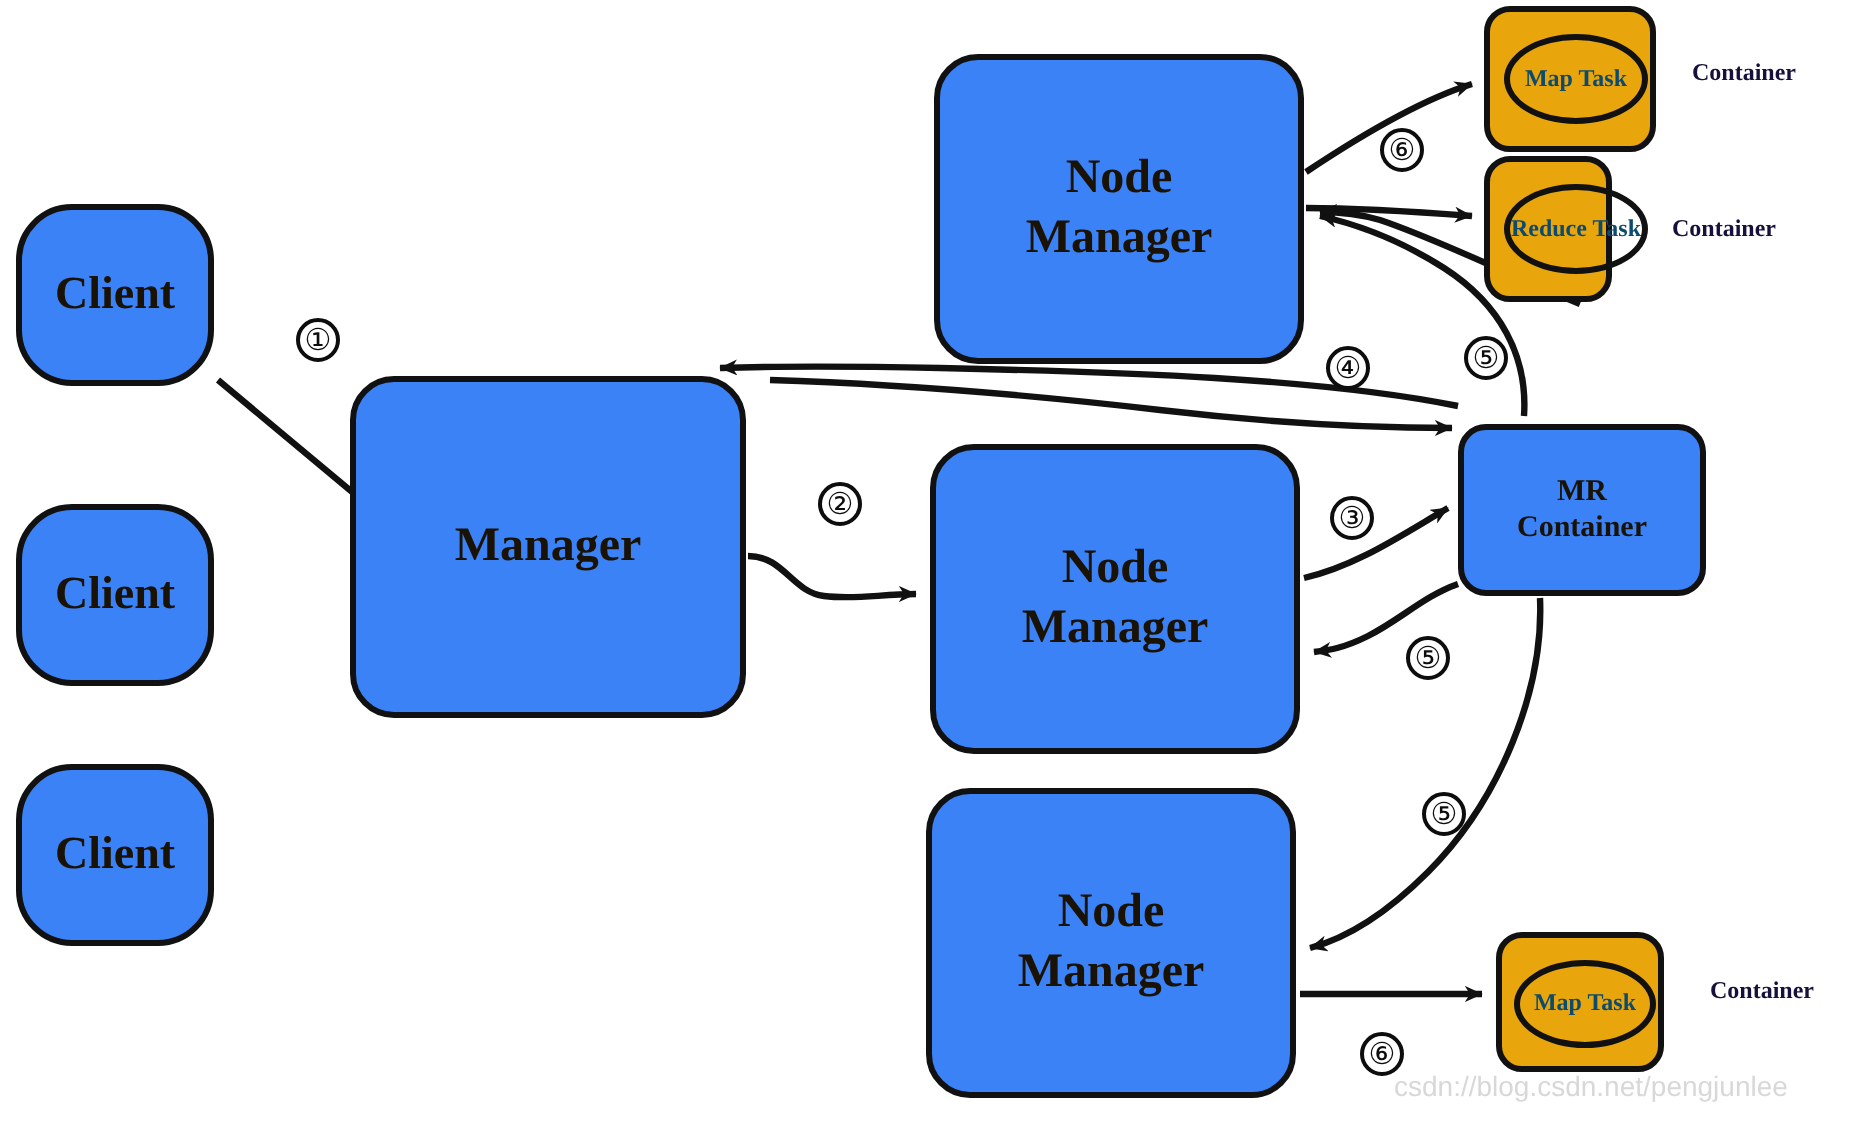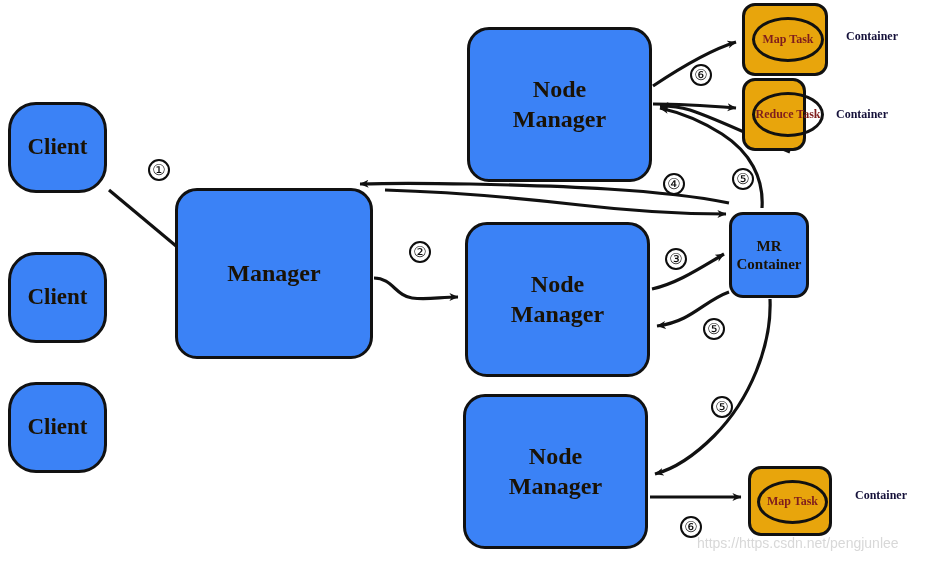--- a/index.html
+++ b/index.html
@@ -60,21 +60,21 @@
     box-sizing: border-box;
     border: 3px solid #111111;
     border-radius: 50%;
     background: transparent;
     display: flex;
     align-items: center;
     justify-content: center;
     text-align: center;
     font-size: 12px;
     font-weight: bold;
-    color: #7f1d1d;
+    color: #0c4a6e;
     line-height: 1.15;
     font-family: "Liberation Serif", "DejaVu Serif", serif;
   }
   .container-label {
     position: absolute;
     font-size: 12px;
     font-weight: bold;
     color: #15113a;
     font-family: "Liberation Serif", "DejaVu Serif", serif;
     white-space: nowrap;
@@ -171,21 +171,21 @@
       <span class="label">Manager</span>
     </span>
   </div>
   <div class="node-box nm-box" style="left:463px; top:394px; width:185px; height:155px;">
     <span>
       <span class="label">Node</span>
       <span class="label">Manager</span>
     </span>
   </div>
 
-  <div class="node-box am-box" style="left:729px; top:212px; width:80px; height:86px;">
+  <div class="node-box am-box" style="left:729px; top:212px; width:124px; height:86px;">
     <span>
       <span class="label">MR</span>
       <span class="label">Container</span>
     </span>
   </div>
 
   <div class="container-box" style="left:742px; top:3px; width:86px; height:73px;">
     <div class="task-ellipse" style="left:7px; top:11px; width:72px; height:45px;">
       <span>
         <span class="label">Map</span>
@@ -218,15 +218,15 @@
   <div class="step-marker" style="left:148px; top:159px;">①</div>
   <div class="step-marker" style="left:409px; top:241px;">②</div>
   <div class="step-marker" style="left:665px; top:248px;">③</div>
   <div class="step-marker" style="left:663px; top:173px;">④</div>
   <div class="step-marker" style="left:732px; top:168px;">⑤</div>
   <div class="step-marker" style="left:703px; top:318px;">⑤</div>
   <div class="step-marker" style="left:711px; top:396px;">⑤</div>
   <div class="step-marker" style="left:690px; top:64px;">⑥</div>
   <div class="step-marker" style="left:680px; top:516px;">⑥</div>
 
-  <div class="watermark" style="left:697px; top:535px;">https://https.csdn.net/pengjunlee</div>
+  <div class="watermark" style="left:697px; top:535px;">csdn://blog.csdn.net/pengjunlee</div>
 
 </div>
 
 </body></html>

